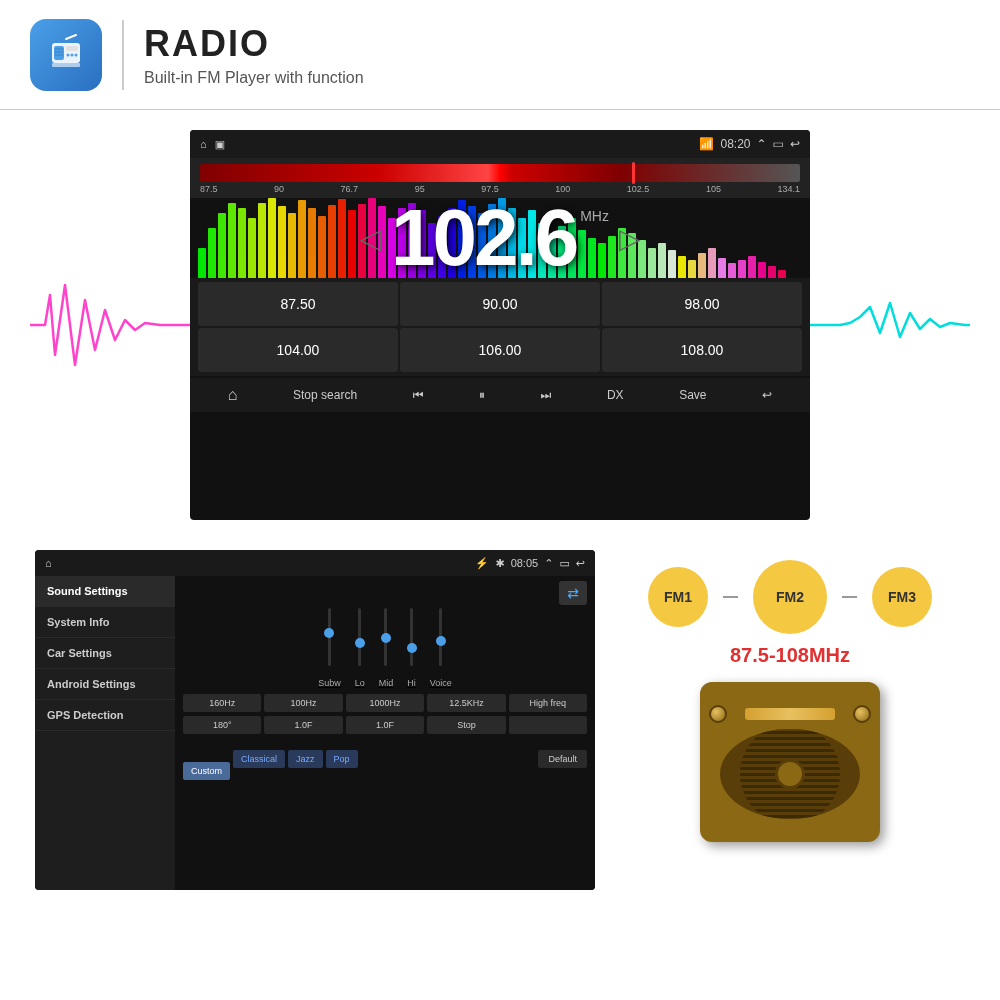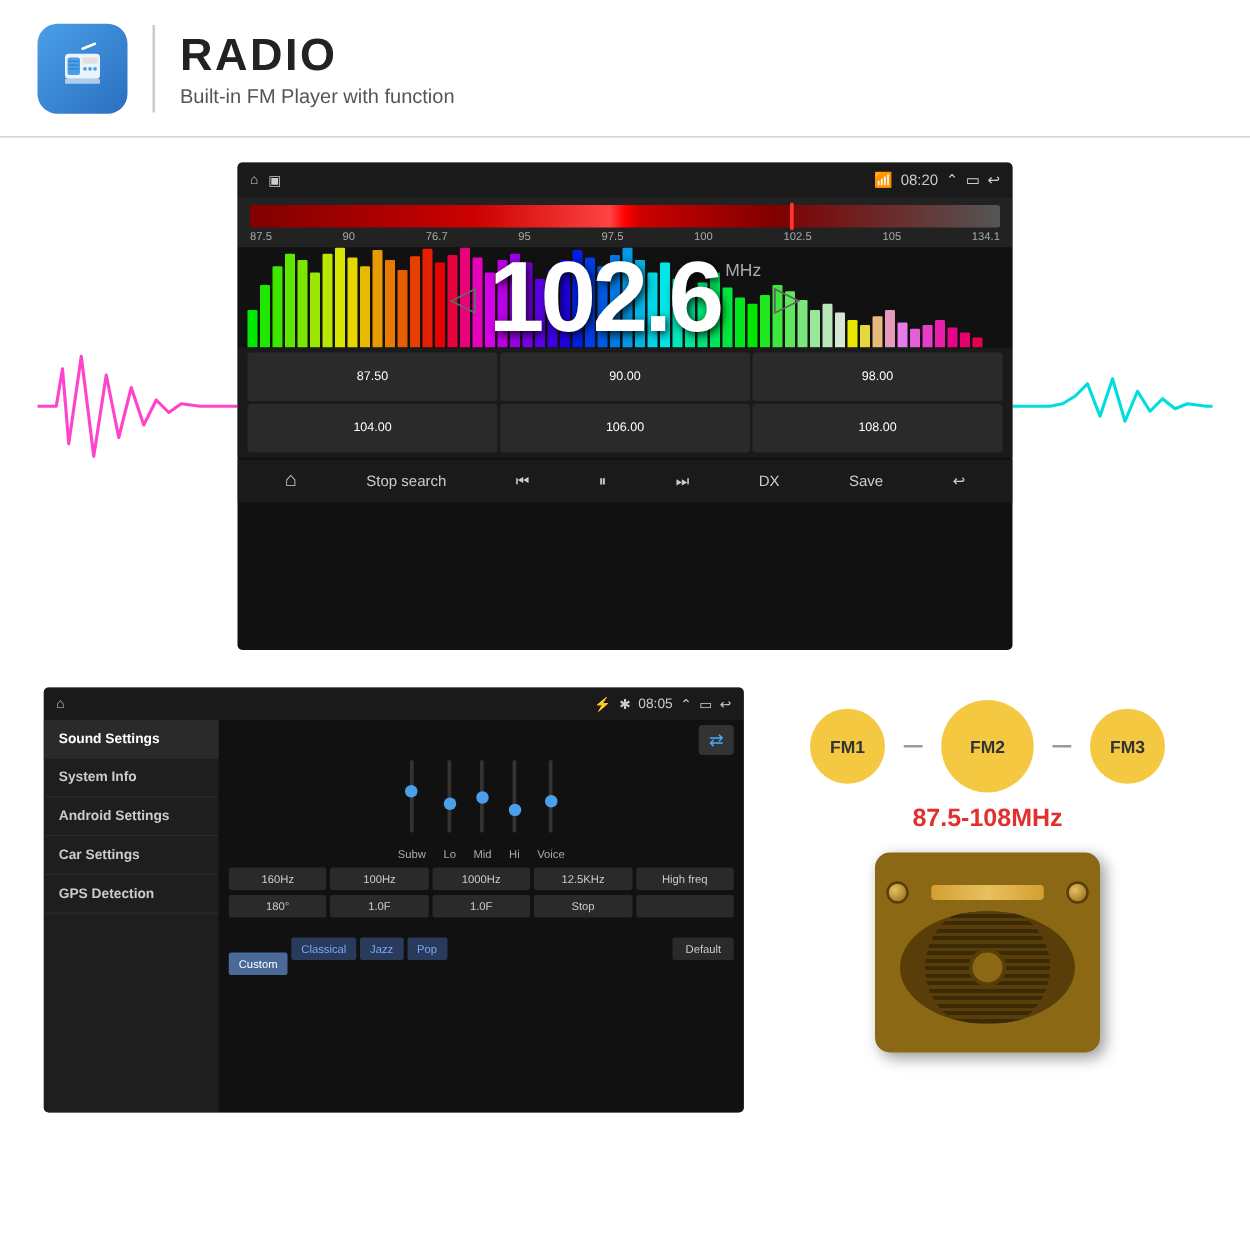--- a/index.html
+++ b/index.html
@@ -142,21 +142,21 @@
     .preset-grid {
       display: grid;
       grid-template-columns: repeat(3, 1fr);
       gap: 2px;
       padding: 4px 8px;
       background: #1a1a1a;
     }
     .preset-btn {
       background: #2a2a2a;
       color: #fff;
-      font-size: 10px;
+      font-size: 14px;
       padding: 14px;
       text-align: center;
       border-radius: 3px;
     }
 
     .controls-bar {
       background: #1a1a1a;
       display: flex;
       align-items: center;
       justify-content: space-around;
@@ -226,20 +226,21 @@
       flex: 1;
       background: #111;
       padding: 8px;
       overflow: hidden;
     }
     .eq-slider-group {
       display: flex;
       flex-direction: column;
       align-items: center;
       gap: 12px;
+      text-decoration: underline;
     }
     .eq-slider-track {
       width: 3px;
       height: 70px;
       background: #333;
       border-radius: 2px;
       position: relative;
     }
     .eq-slider-thumb {
       width: 10px;
@@ -603,22 +604,22 @@
           <span>▭</span>
           <span>↩</span>
         </div>
       </div>
 
       <div class="settings-body">
 
         <div class="settings-sidebar">
           <div class="settings-menu-item active">Sound Settings</div>
           <div class="settings-menu-item">System Info</div>
+          <div class="settings-menu-item">Car Settings</div>
           <div class="settings-menu-item">Android Settings</div>
-          <div class="settings-menu-item">Car Settings</div>
           <div class="settings-menu-item">GPS Detection</div>
         </div>
 
         <div class="settings-main">
 
           <div style="text-align:right;margin-bottom:6px;">
             <span style="background:#333;color:#4af;font-size:14px;padding:4px 8px;border-radius:3px;">⇄</span>
           </div>
 
           <div style="display:flex;gap:14px;justify-content:center;height:80px;margin-bottom:6px;">

